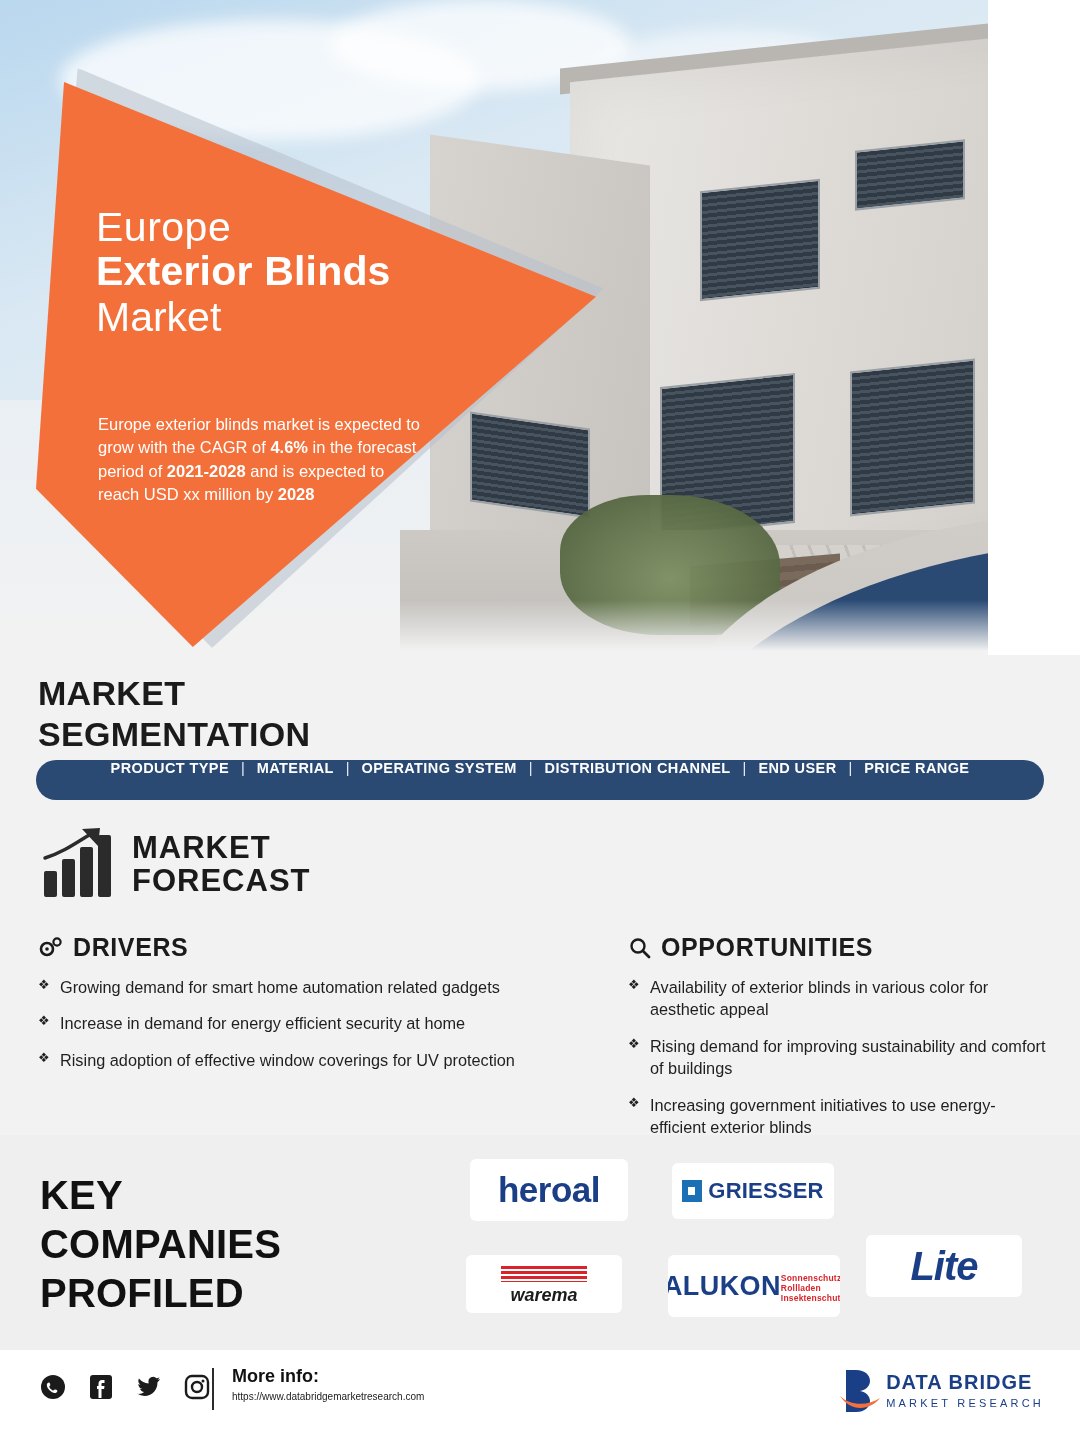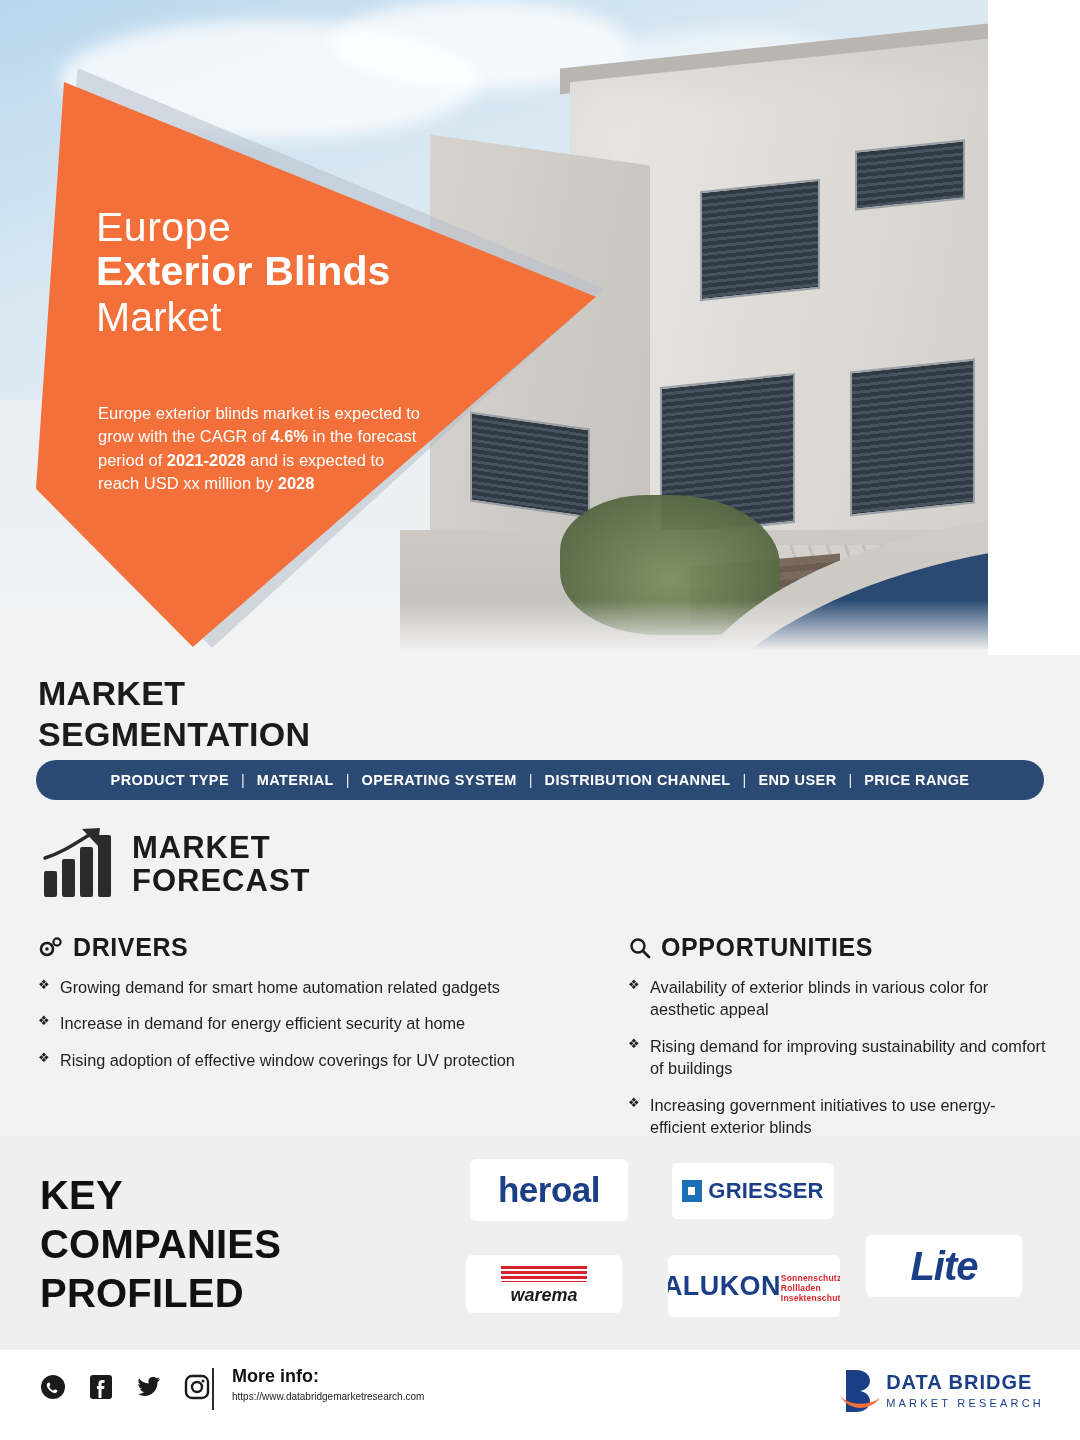--- a/index.html
+++ b/index.html
@@ -112,35 +112,35 @@
   .badge {
     position:absolute; left:36px; top:82px; width:560px; height:565px;
     background:#f4703a;
     clip-path: polygon(5% 0%, 100% 38%, 28% 100%, 0% 72%);
   }
   .badge-text { position:absolute; left:96px; top:205px; width:430px; color:#fff; }
   .badge-text .l1 { font-size:41px; font-weight:400; letter-spacing:.5px; line-height:1.08; }
   .badge-text .l2 { font-size:41px; font-weight:700; letter-spacing:.2px; line-height:1.12; }
   .badge-text .l3 { font-size:41px; font-weight:400; line-height:1.12; }
   .badge-desc {
-    position:absolute; left:98px; top:402px; width:330px;
+    position:absolute; left:98px; top:413px; width:330px;
     color:#ffffff; font-size:16.5px; line-height:1.42;
   }
   .badge-desc b { font-weight:700; }
 
   
   .section-seg { position:absolute; left:0; top:655px; width:1080px; height:480px; background:#f2f2f2; }
   .seg-title {
     position:absolute; left:38px; top:18px; width:600px;
     font-size:34px; font-weight:700; color:#1b1b1b; letter-spacing:.3px; line-height:1.22;
   }
   .seg-bar {
     position:absolute; left:36px; top:105px; width:1008px; height:40px;
     background:#2a4a74; border-radius:20px;
-    display:flex; align-items:center; justify-content:center; gap:0;
+    display:flex; align-items:flex-start; justify-content:center; gap:0;
   }
   .seg-bar .item {
     color:#ffffff; font-size:14.5px; font-weight:700; letter-spacing:.4px; padding:0 12px;
   }
   .seg-bar .sep { color:#ffffff; font-size:14.5px; opacity:.9; }
 
   
   .forecast { position:absolute; left:40px; top:170px; display:flex; align-items:center; gap:14px; }
   .fc-icon { position:relative; width:78px; height:78px; }
   .fc-bar { position:absolute; bottom:6px; background:#2b2b2b; border-radius:2px; }

